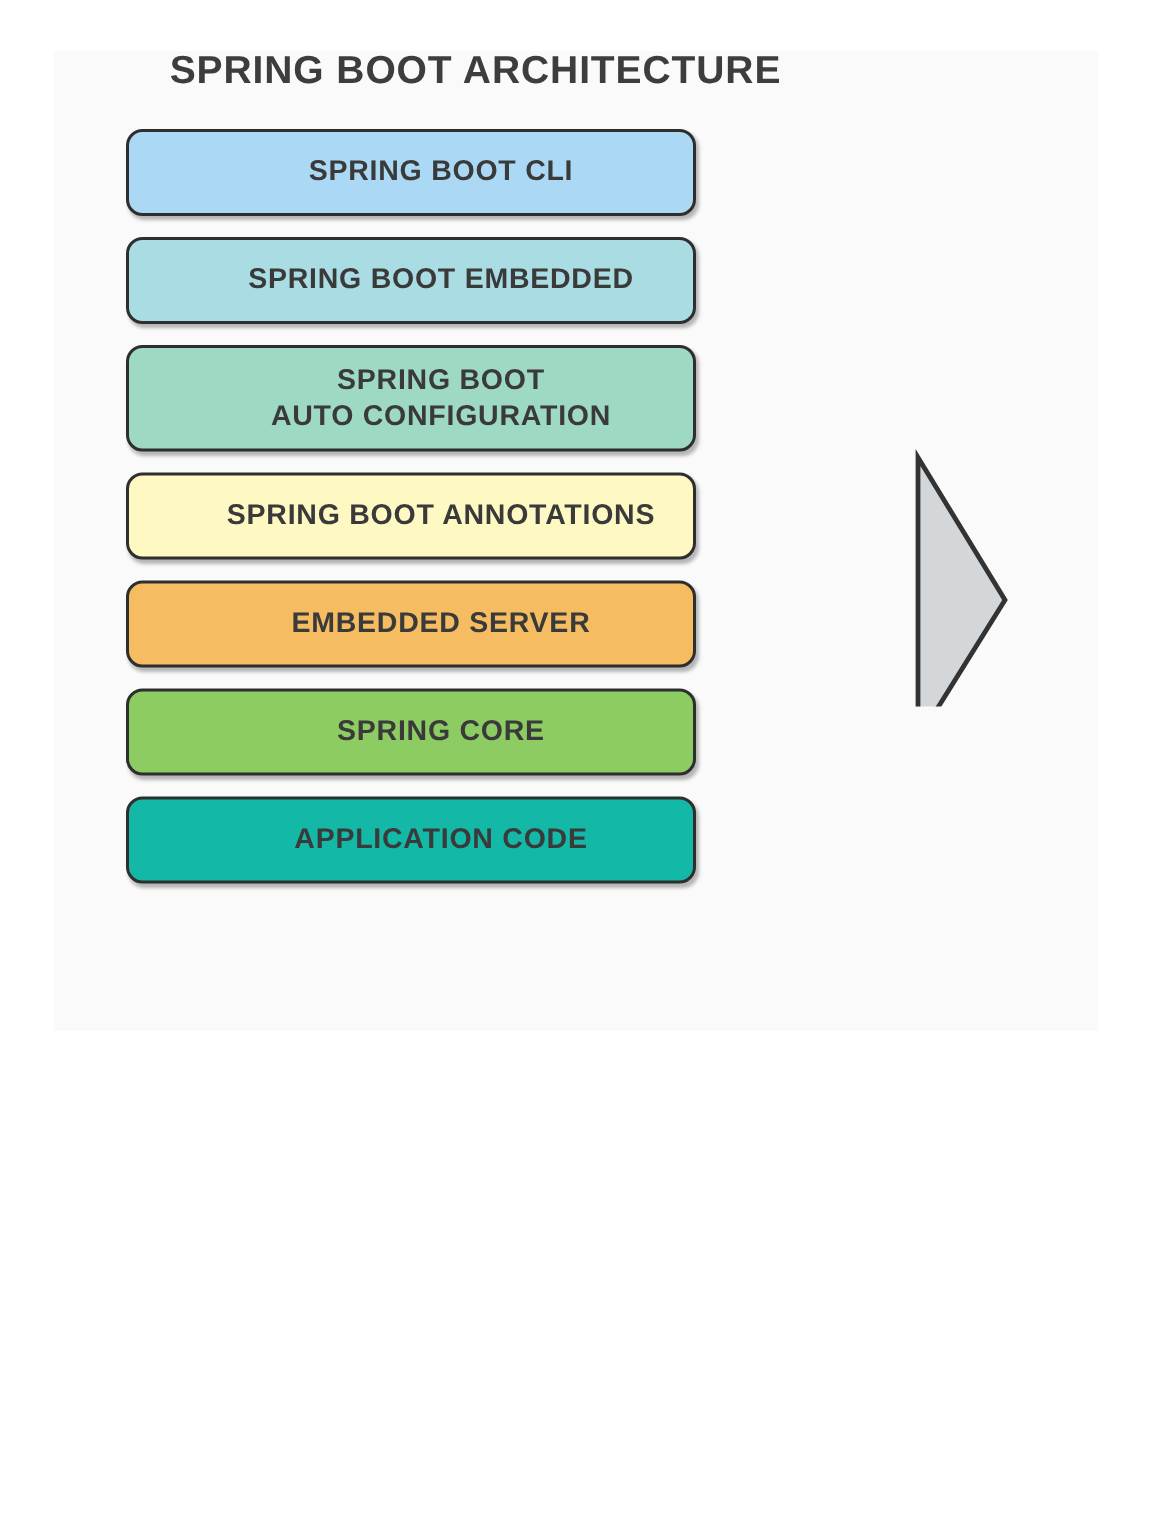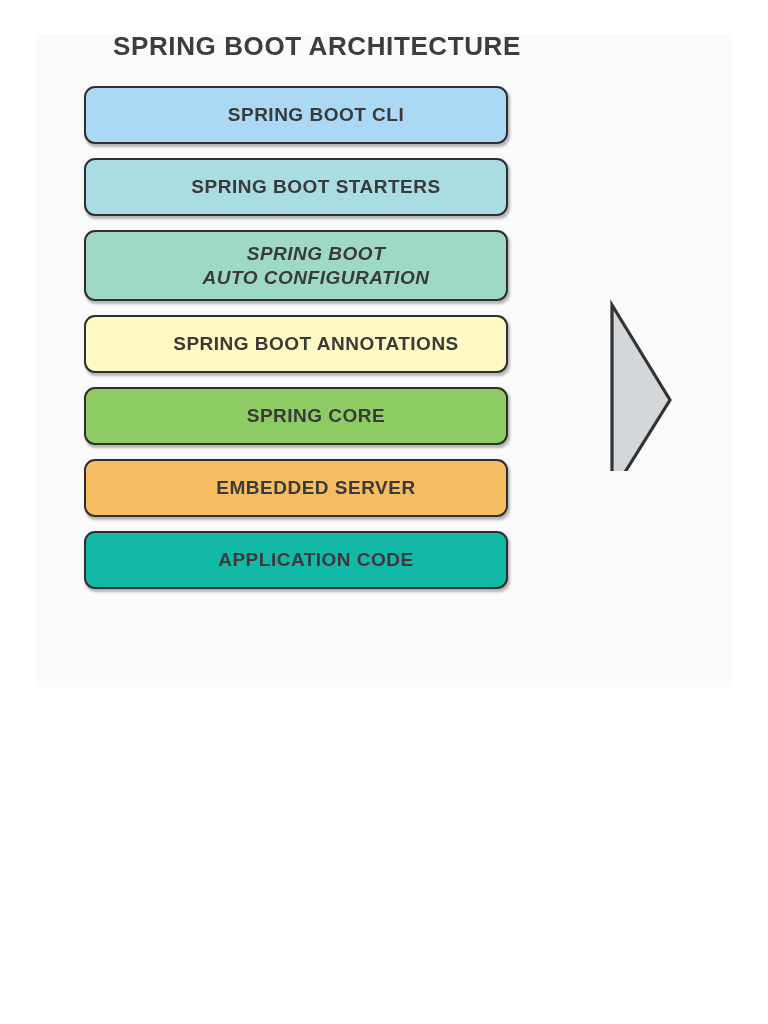--- a/index.html
+++ b/index.html
@@ -39,21 +39,21 @@
 
   #layer-stack {
     position: absolute;
     left: 84px;
     top: 86px;
     width: 414px;
   }
 
   .layer-box {
     position: relative;
-    width: 424px;
+    width: 380px;
     box-sizing: border-box;
     border: 2.2px solid #2e2e2e;
     border-radius: 11px;
     margin-bottom: 14px;
     display: flex;
     align-items: center;
     justify-content: center;
     box-shadow: 1.5px 2.5px 2.5px rgba(0,0,0,0.28);
     padding-left: 40px;
   }
@@ -83,34 +83,34 @@
 
 <div id="canvas"></div>
 
 <div id="diagram-title">SPRING BOOT ARCHITECTURE</div>
 
 <div id="layer-stack">
     <div class="layer-box" style="background: rgb(171, 217, 245); height: 58px; border-color: rgb(46, 46, 46);">
       <div class="layer-label" style="color: rgb(58, 58, 58);">SPRING BOOT CLI</div>
     </div>
     <div class="layer-box" style="background: rgb(169, 220, 227); height: 58px; border-color: rgb(46, 46, 46);">
-      <div class="layer-label" style="color: rgb(58, 58, 58);">SPRING BOOT STARTERS</div>
+      <div class="layer-label" style="color: rgb(58, 58, 58);">SPRING BOOT EMBEDDED</div>
     </div>
     <div class="layer-box" style="background: rgb(158, 217, 196); height: 71px; border-color: rgb(46, 46, 46);">
-      <div class="layer-label" style="color: rgb(58, 58, 58); font-style: italic;">SPRING BOOT
+      <div class="layer-label" style="color: rgb(58, 58, 58);">SPRING BOOT
 AUTO CONFIGURATION</div>
     </div>
     <div class="layer-box" style="background: #fef9c3; height: 58px; border-color: rgb(46, 46, 46);">
       <div class="layer-label" style="color: rgb(58, 58, 58);">SPRING BOOT ANNOTATIONS</div>
     </div>
+    <div class="layer-box" style="background: rgb(245, 188, 98); height: 58px; border-color: rgb(46, 46, 46);">
+      <div class="layer-label" style="color: rgb(58, 58, 58);">EMBEDDED SERVER</div>
+    </div>
     <div class="layer-box" style="background: rgb(141, 204, 99); height: 58px; border-color: rgb(46, 46, 46);">
       <div class="layer-label" style="color: rgb(58, 58, 58);">SPRING CORE</div>
-    </div>
-    <div class="layer-box" style="background: rgb(245, 188, 98); height: 58px; border-color: rgb(46, 46, 46);">
-      <div class="layer-label" style="color: rgb(58, 58, 58);">EMBEDDED SERVER</div>
     </div>
     <div class="layer-box" style="background: #14b8a6; height: 58px; border-color: rgb(46, 46, 46);">
       <div class="layer-label" style="color: rgb(58, 58, 58);">APPLICATION CODE</div>
     </div>
   </div>
 
 <div id="flow-arrow">
   <svg width="110" height="200" viewBox="0 0 110 200">
     <polygon id="arrow-poly" points="36,34 94,129 36,222" stroke-width="3.2" stroke-linejoin="miter" fill="#d4d7da" stroke="#333333"></polygon>
   </svg>

